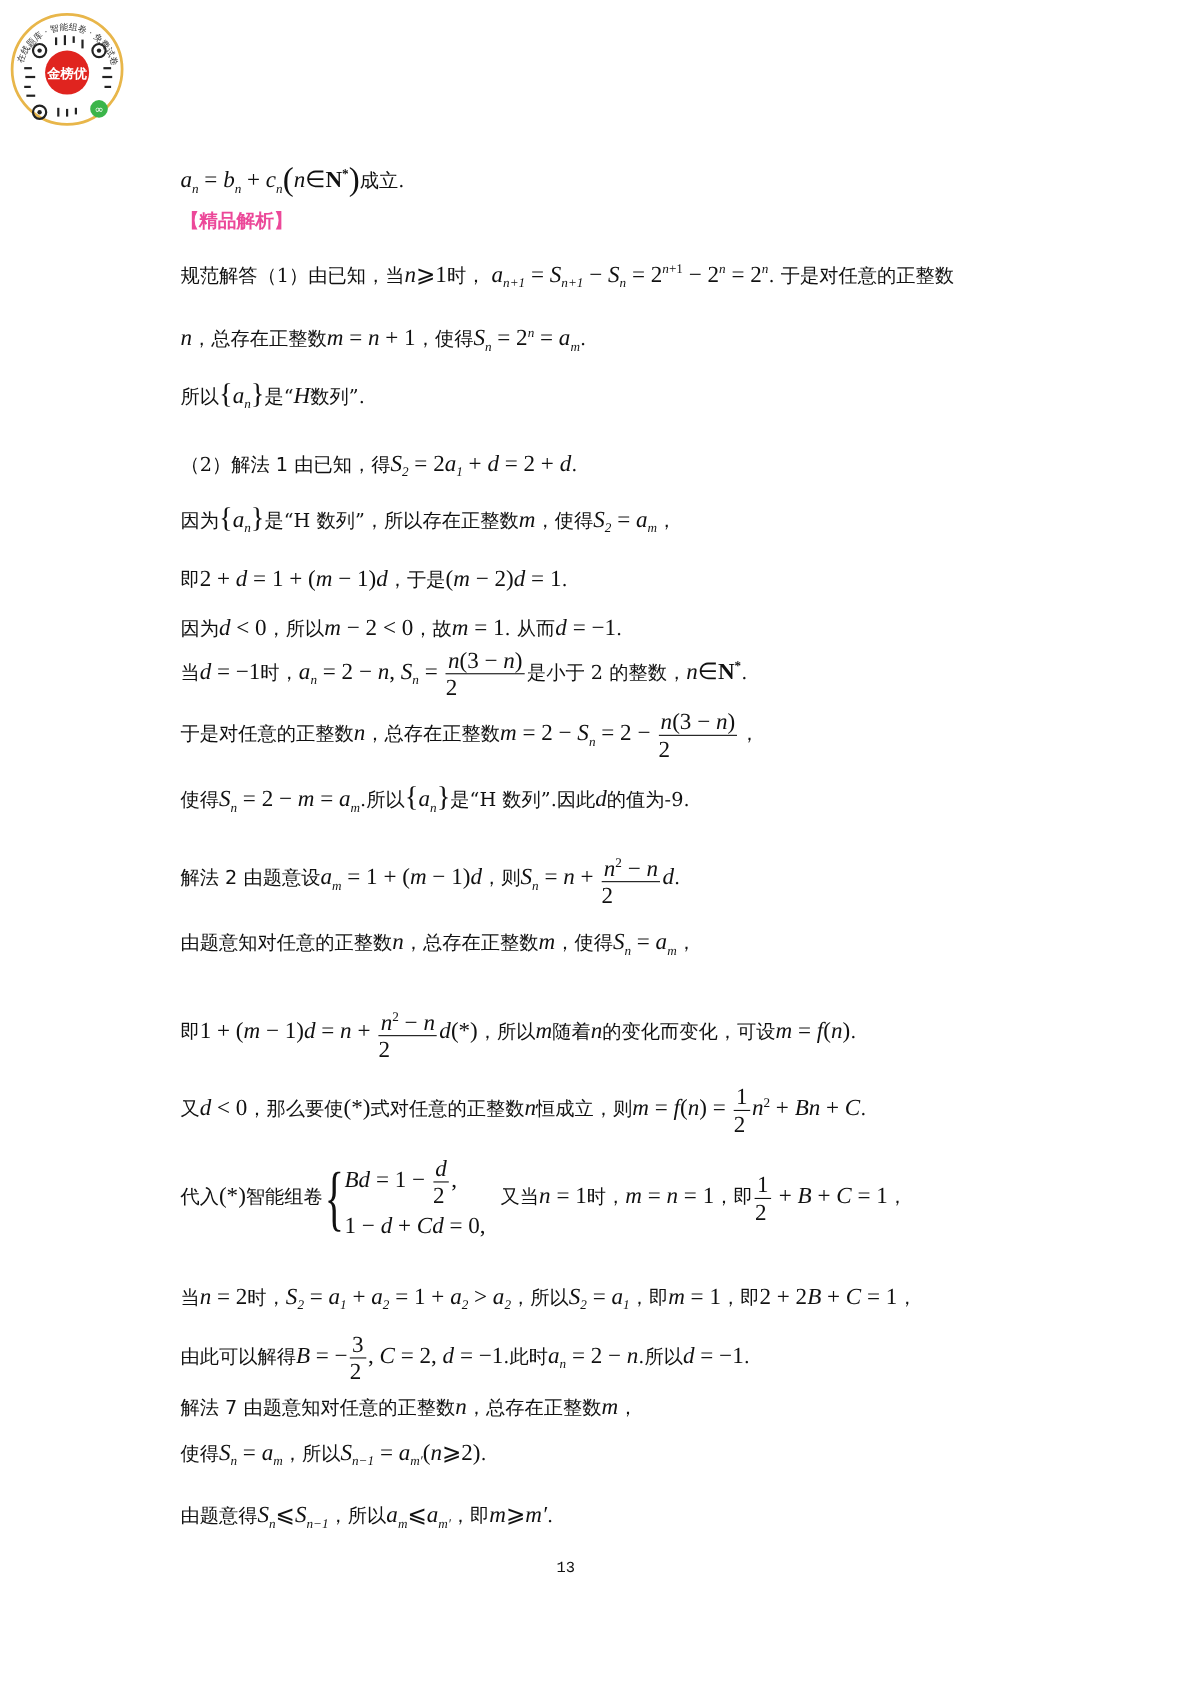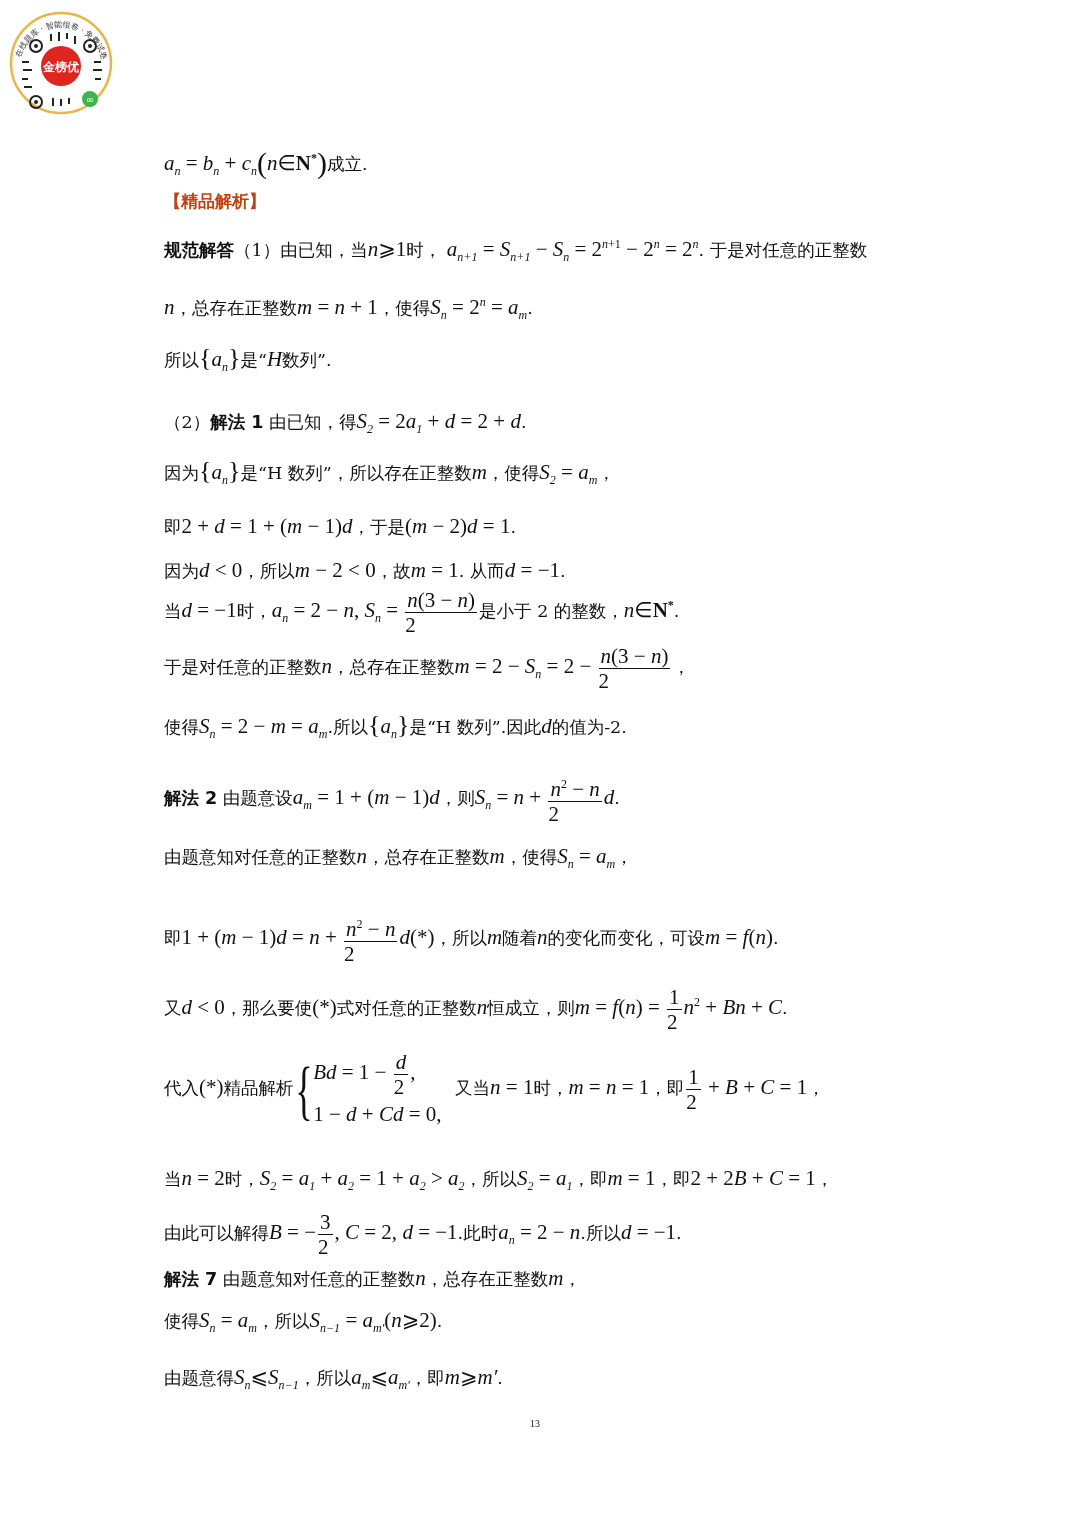--- a/index.html
+++ b/index.html
@@ -3,30 +3,30 @@
 <meta charset="utf-8">
 <style>
   html, body { margin: 0; padding: 0; background: #ffffff; }
   body { width: 1080px; height: 1528px; position: relative; overflow: hidden;
          font-family: "DejaVu Serif", "Liberation Serif", serif; color: #111; }
   .logo { position: absolute; left: 6px; top: 6px; width: 110px; height: 110px; }
   .page { position: absolute; left: 164px; top: 0; width: 780px; }
   .line { position: absolute; left: 0; white-space: nowrap; font-size: 17.5px; line-height: 24px; }
   .m { font-family: "Liberation Serif", serif; font-style: italic; font-size: 21px; }
   .r { font-family: "Liberation Serif", serif; font-style: normal; font-size: 21px; }
-  .b { font-weight: bold; font-family: "DejaVu Sans", sans-serif; }
-  .red { color: #c2410c; font-weight: bold; font-family: "DejaVu Sans", sans-serif; font-size: 17px; }
+  .b { font-weight: normal; font-family: "DejaVu Sans", sans-serif; }
+  .red { color: #ec4899; font-weight: bold; font-family: "DejaVu Sans", sans-serif; font-size: 17px; }
   sub { font-size: 12px; vertical-align: -5px; }
   sup { font-size: 12px; vertical-align: 8px; }
   .frac { display: inline-block; vertical-align: middle; margin: 0 2px; }
   .frac .num { display: block; border-bottom: 1.4px solid #111; padding: 0 2px; line-height: 24px; }
   .frac .den { display: block; line-height: 24px; }
   .brace { font-size: 66px; font-family: "Liberation Serif", serif; font-weight: 100; vertical-align: middle; display: inline-block; transform: scaleX(0.55); margin: 0 -6px; }
   .sys { display: inline-block; vertical-align: middle; line-height: 30px; }
-  .pageno { position: absolute; left: 530px; top: 1418px; font-family: Liberation Serif, serif; font-size: 10px; }
+  .pageno { position: absolute; left: 506px; top: 1418px; font-family: Liberation Mono, monospace; font-size: 14px; }
 </style>
 </head>
 <body>
 
 <div class="logo">
   <svg width="110" height="110" viewBox="0 0 110 110">
     <circle cx="55" cy="57" r="50" fill="#fff" stroke="#e8b64a" stroke-width="2.5"></circle>
     <g fill="#222">
       <circle cx="30" cy="40" r="6" fill="none" stroke="#222" stroke-width="2"></circle>
         <circle cx="30" cy="40" r="2"></circle>
@@ -97,41 +97,41 @@
 
   <div class="line" style="top:588px">
     <span>当</span><span class="m">d</span><span class="r"> = −1</span><span>时，</span><span class="m">a<sub>n</sub></span><span class="r"> = 2 − </span><span class="m">n</span><span class="r">, </span><span class="m">S<sub>n</sub></span><span class="r"> = </span><span class="frac r"><span class="num"><i>n</i>(3 − <i>n</i>)</span><span class="den">2</span></span><span>是小于 2 的整数，</span><span class="m">n</span><span class="r">∈</span><span class="r" style="font-weight:bold">N<sup>*</sup></span><span>.</span>
   </div>
 
   <div class="line" style="top:644px">
     <span>于是对任意的正整数</span><span class="m">n</span><span>，总存在正整数</span><span class="m">m</span><span class="r"> = 2 − </span><span class="m">S<sub>n</sub></span><span class="r"> = 2 − </span><span class="frac r"><span class="num"><i>n</i>(3 − <i>n</i>)</span><span class="den">2</span></span><span>，</span>
   </div>
 
   <div class="line" style="top:713px">
-    <span>使得</span><span class="m">S<sub>n</sub></span><span class="r"> = 2 − </span><span class="m">m</span><span class="r"> = </span><span class="m">a<sub>m</sub></span><span>.所以</span><span class="r" style="font-size:26px">{</span><span class="m">a<sub>n</sub></span><span class="r" style="font-size:26px">}</span><span>是“H 数列”.因此</span><span class="m">d</span><span>的值为-2.</span>
+    <span>使得</span><span class="m">S<sub>n</sub></span><span class="r"> = 2 − </span><span class="m">m</span><span class="r"> = </span><span class="m">a<sub>m</sub></span><span>.所以</span><span class="r" style="font-size:26px">{</span><span class="m">a<sub>n</sub></span><span class="r" style="font-size:26px">}</span><span>是“H 数列”.因此</span><span class="m">d</span><span>的值为-9.</span>
   </div>
 
   <div class="line" style="top:772px">
     <span class="b">解法 2</span> <span>由题意设</span><span class="m">a<sub>m</sub></span><span class="r"> = 1 + (</span><span class="m">m</span><span class="r"> − 1)</span><span class="m">d</span><span>，则</span><span class="m">S<sub>n</sub></span><span class="r"> = </span><span class="m">n</span><span class="r"> + </span><span class="frac r"><span class="num"><i>n</i><sup>2</sup> − <i>n</i></span><span class="den">2</span></span><span class="m">d</span><span>.</span>
   </div>
 
   <div class="line" style="top:844px">
     <span>由题意知对任意的正整数</span><span class="m">n</span><span>，总存在正整数</span><span class="m">m</span><span>，使得</span><span class="m">S<sub>n</sub></span><span class="r"> = </span><span class="m">a<sub>m</sub></span><span>，</span>
   </div>
 
   <div class="line" style="top:912px">
     <span>即</span><span class="r">1 + (</span><span class="m">m</span><span class="r"> − 1)</span><span class="m">d</span><span class="r"> = </span><span class="m">n</span><span class="r"> + </span><span class="frac r"><span class="num"><i>n</i><sup>2</sup> − <i>n</i></span><span class="den">2</span></span><span class="m">d</span><span class="r">(*)</span><span>，所以</span><span class="m">m</span><span>随着</span><span class="m">n</span><span>的变化而变化，可设</span><span class="m">m</span><span class="r"> = </span><span class="m">f</span><span class="r">(</span><span class="m">n</span><span class="r">)</span><span>.</span>
   </div>
 
   <div class="line" style="top:985px">
     <span>又</span><span class="m">d</span><span class="r"> &lt; 0</span><span>，那么要使</span><span class="r">(*)</span><span>式对任意的正整数</span><span class="m">n</span><span>恒成立，则</span><span class="m">m</span><span class="r"> = </span><span class="m">f</span><span class="r">(</span><span class="m">n</span><span class="r">) = </span><span class="frac r"><span class="num">1</span><span class="den">2</span></span><span class="m">n</span><sup class="r" style="font-size:12px">2</sup><span class="r"> + </span><span class="m">Bn</span><span class="r"> + </span><span class="m">C</span><span>.</span>
   </div>
 
   <div class="line" style="top:1050px">
-    <span>代入</span><span class="r">(*)</span><span>精品解析</span><span class="brace">{</span><span class="sys r"><span style="display:block"><i>Bd</i> = 1 − <span class="frac r"><span class="num"><i>d</i></span><span class="den">2</span></span>,</span><span style="display:block">1 − <i>d</i> + <i>Cd</i> = 0,</span></span>
+    <span>代入</span><span class="r">(*)</span><span>智能组卷</span><span class="brace">{</span><span class="sys r"><span style="display:block"><i>Bd</i> = 1 − <span class="frac r"><span class="num"><i>d</i></span><span class="den">2</span></span>,</span><span style="display:block">1 − <i>d</i> + <i>Cd</i> = 0,</span></span>
     <span style="margin-left:8px">又当</span><span class="m">n</span><span class="r"> = 1</span><span>时，</span><span class="m">m</span><span class="r"> = </span><span class="m">n</span><span class="r"> = 1</span><span>，即</span><span class="frac r"><span class="num">1</span><span class="den">2</span></span><span class="r"> + </span><span class="m">B</span><span class="r"> + </span><span class="m">C</span><span class="r"> = 1</span><span>，</span>
   </div>
 
   <div class="line" style="top:1166px">
     <span>当</span><span class="m">n</span><span class="r"> = 2</span><span>时，</span><span class="m">S<sub>2</sub></span><span class="r"> = </span><span class="m">a<sub>1</sub></span><span class="r"> + </span><span class="m">a<sub>2</sub></span><span class="r"> = 1 + </span><span class="m">a<sub>2</sub></span><span class="r"> &gt; </span><span class="m">a<sub>2</sub></span><span>，所以</span><span class="m">S<sub>2</sub></span><span class="r"> = </span><span class="m">a<sub>1</sub></span><span>，即</span><span class="m">m</span><span class="r"> = 1</span><span>，即</span><span class="r">2 + 2</span><span class="m">B</span><span class="r"> + </span><span class="m">C</span><span class="r"> = 1</span><span>，</span>
   </div>
 
   <div class="line" style="top:1210px">
     <span>由此可以解得</span><span class="m">B</span><span class="r"> = −</span><span class="frac r"><span class="num">3</span><span class="den">2</span></span><span class="r">, </span><span class="m">C</span><span class="r"> = 2, </span><span class="m">d</span><span class="r"> = −1</span><span>.此时</span><span class="m">a<sub>n</sub></span><span class="r"> = 2 − </span><span class="m">n</span><span>.所以</span><span class="m">d</span><span class="r"> = −1</span><span>.</span>
   </div>

